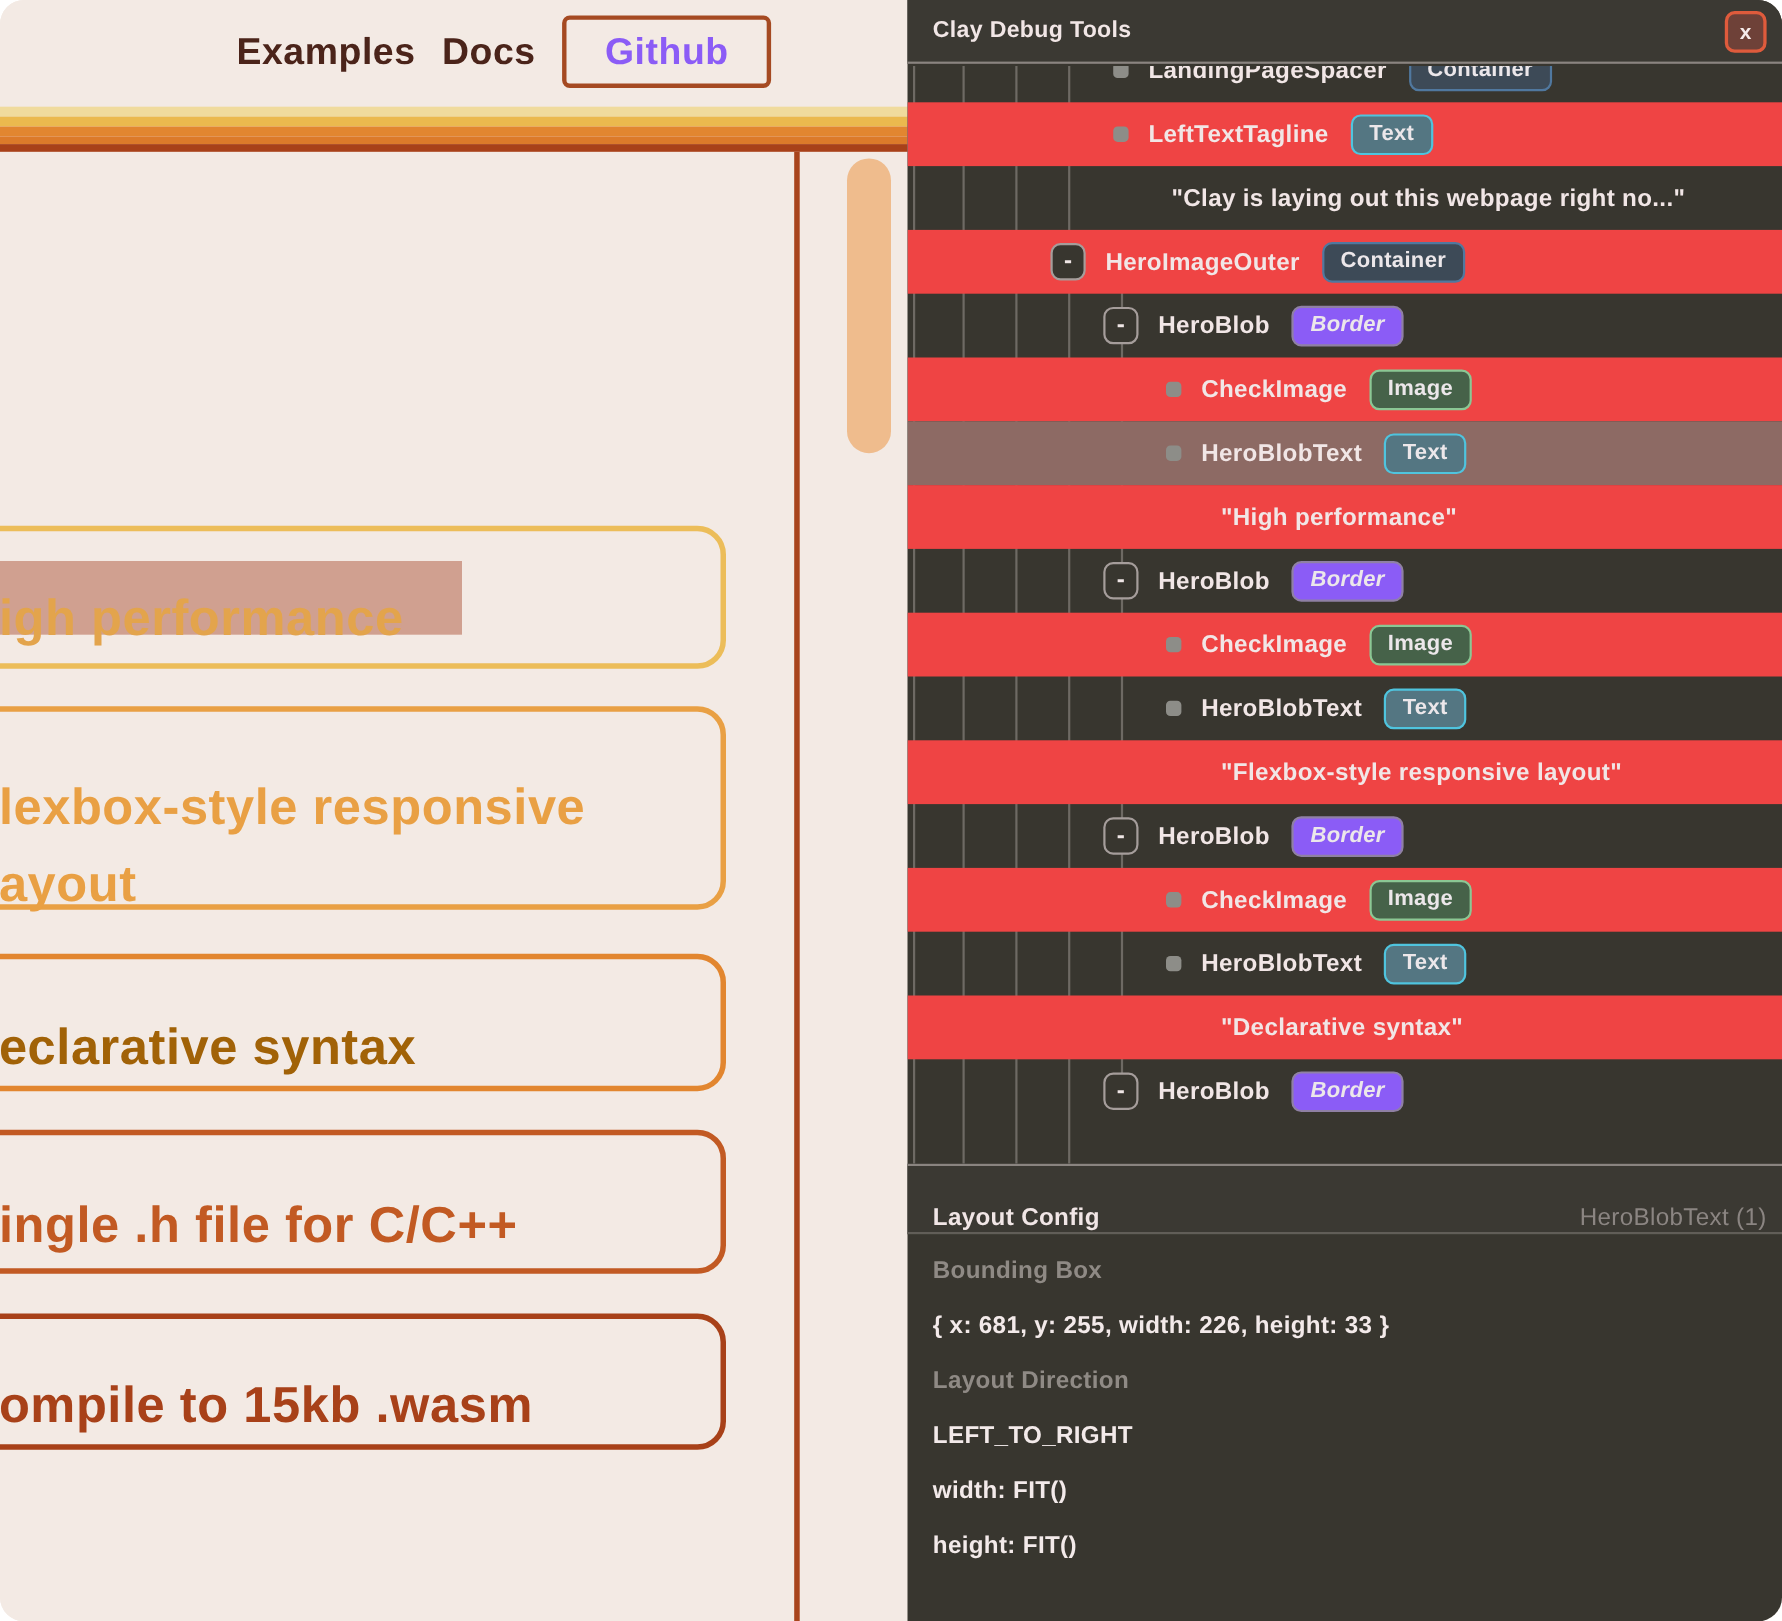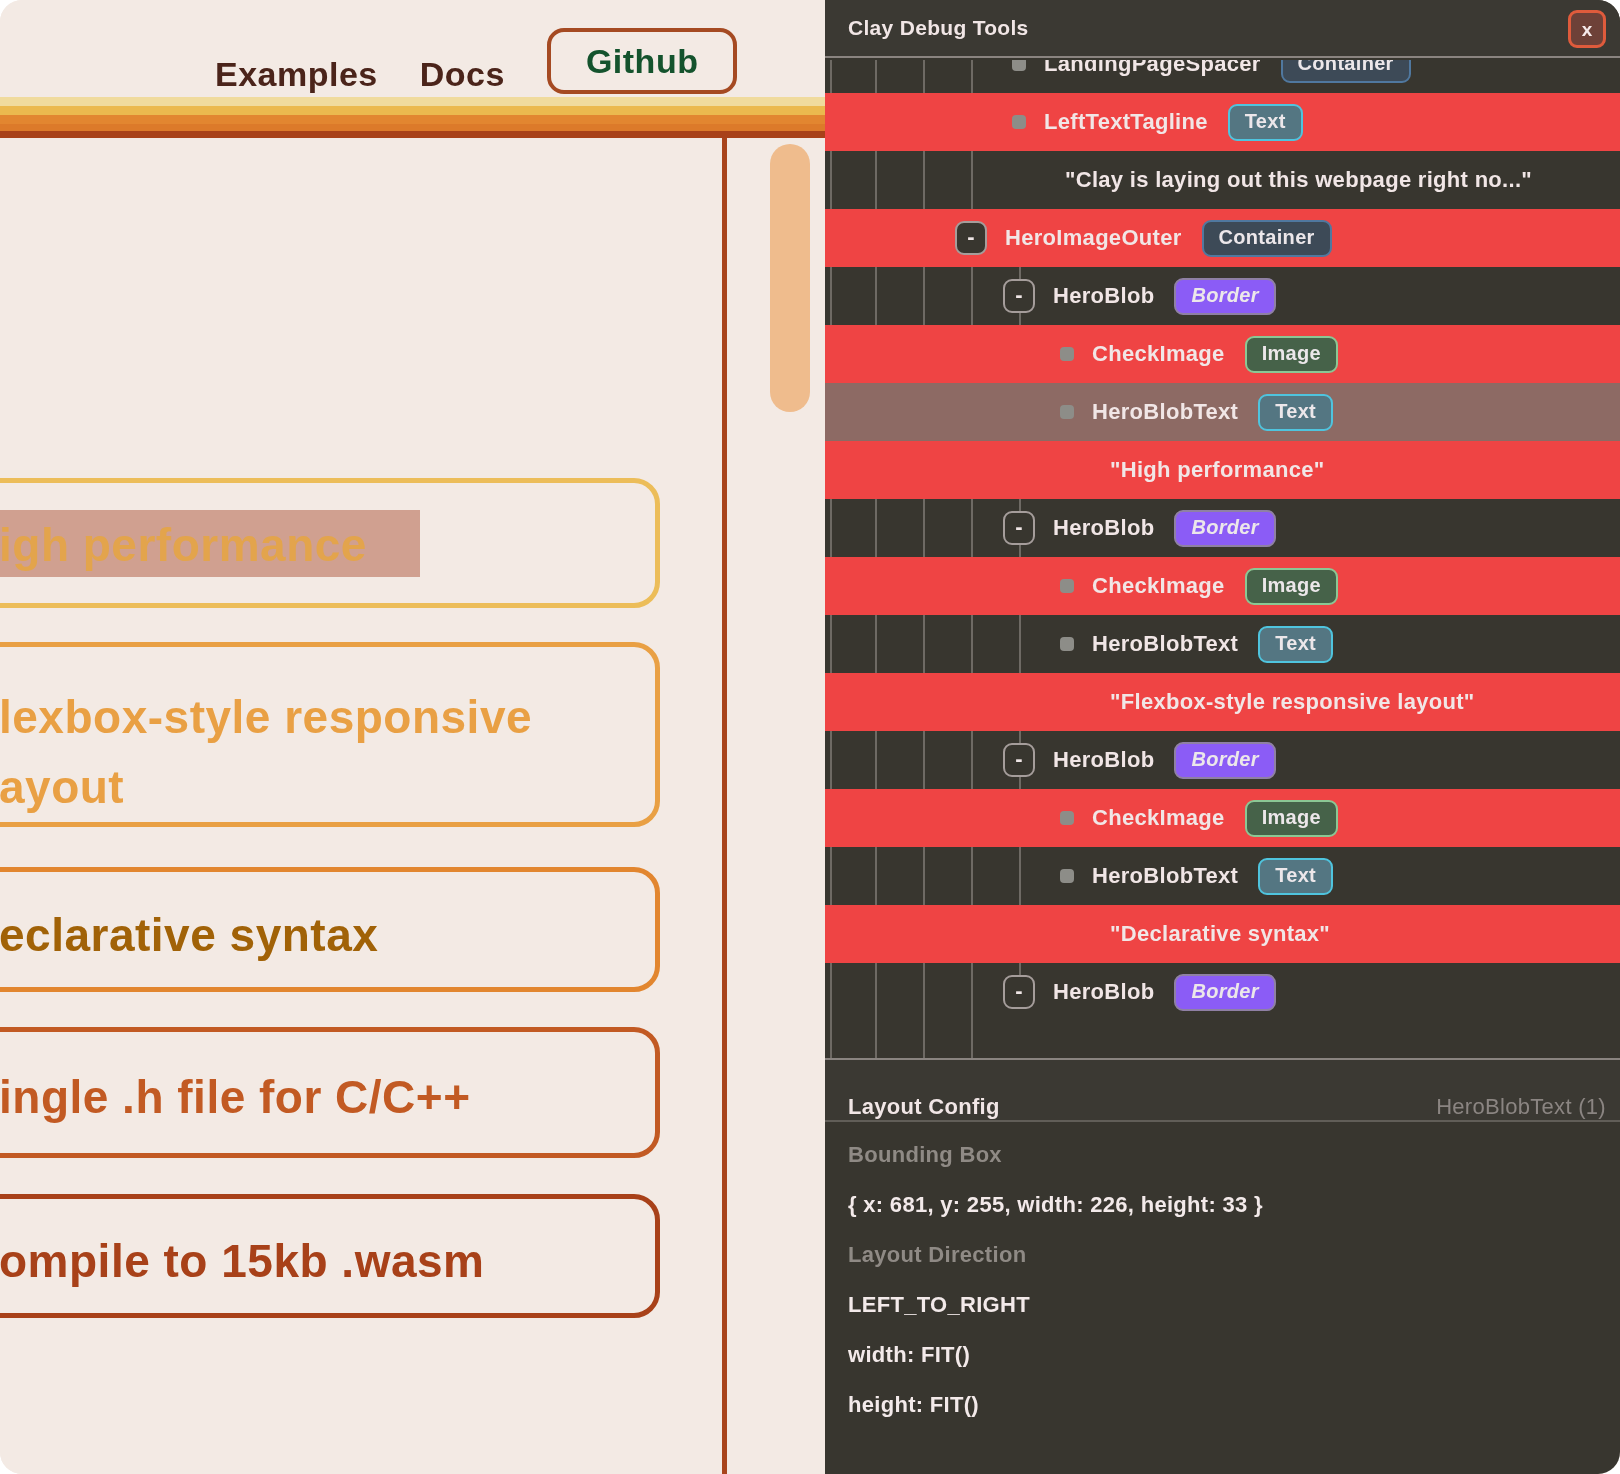--- a/index.html
+++ b/index.html
@@ -5,38 +5,38 @@
   * { margin:0; padding:0; box-sizing:border-box; }
   html,body { background:#ffffff; }
   body { font-family:"Liberation Sans", sans-serif; }
   .screen {
     position:relative; width:1620px; height:1474px;
     border-radius:22px; overflow:hidden; background:#f3eae4;
   }
 
   
   .page { position:absolute; inset:0; background:#f3eae4; }
-  .nav { position:absolute; left:215px; top:0; height:94px; display:flex; align-items:flex-end; gap:42px; }
+  .nav { position:absolute; left:215px; top:0; height:94px; display:flex; align-items:center; gap:24px; }
   .nav-item { font-size:34px; font-weight:700; color:#4b241a; letter-spacing:0.5px; cursor:pointer; }
   .github-btn {
-    font-size:34px; font-weight:700; color:#14532d; letter-spacing:0.5px;
-    border:4px solid #a54a22; border-radius:17px; height:66px; padding:0 35px;
+    font-size:34px; font-weight:700; color:#8b5cf6; letter-spacing:0.5px;
+    border:4px solid #a54a22; border-radius:7px; height:66px; padding:0 35px;
     display:flex; align-items:center; background:transparent; cursor:pointer;
   }
   .stripes { position:absolute; left:0; top:97px; width:825px; }
   .stripe { width:100%; }
   .page-vdivider { position:absolute; left:722px; top:138px; width:5px; height:1336px; background:#a8441c; }
   .scroll-pill { position:absolute; left:770px; top:144px; width:40px; height:268px; border-radius:20px; background:#efbc8d; }
   .card {
     position:absolute; left:-60px; width:720px; border-radius:26px;
     border-style:solid; border-width:5px; background:transparent;
   }
   .card-text {
     position:absolute; left:54px; font-size:46px; font-weight:700; letter-spacing:0.5px;
-    white-space:nowrap; line-height:70px;
+    white-space:nowrap; line-height:70px;margin-top:16px;
   }
   .text-highlight { position:absolute; left:-20px; top:510px; width:440px; height:67px; background:#d0a090; }
 
   
   .panel { position:absolute; left:825px; top:0; width:795px; height:1474px; background:#38362f; }
   .panel-header {
     position:absolute; left:0; top:0; width:100%; height:58px; background:#3b3933;
     border-bottom:2px solid #8a8480; display:flex; align-items:center; padding-left:23px;
   }
   .panel-title { font-size:21px; font-weight:700; color:#f1e6e6; letter-spacing:0.3px; }

